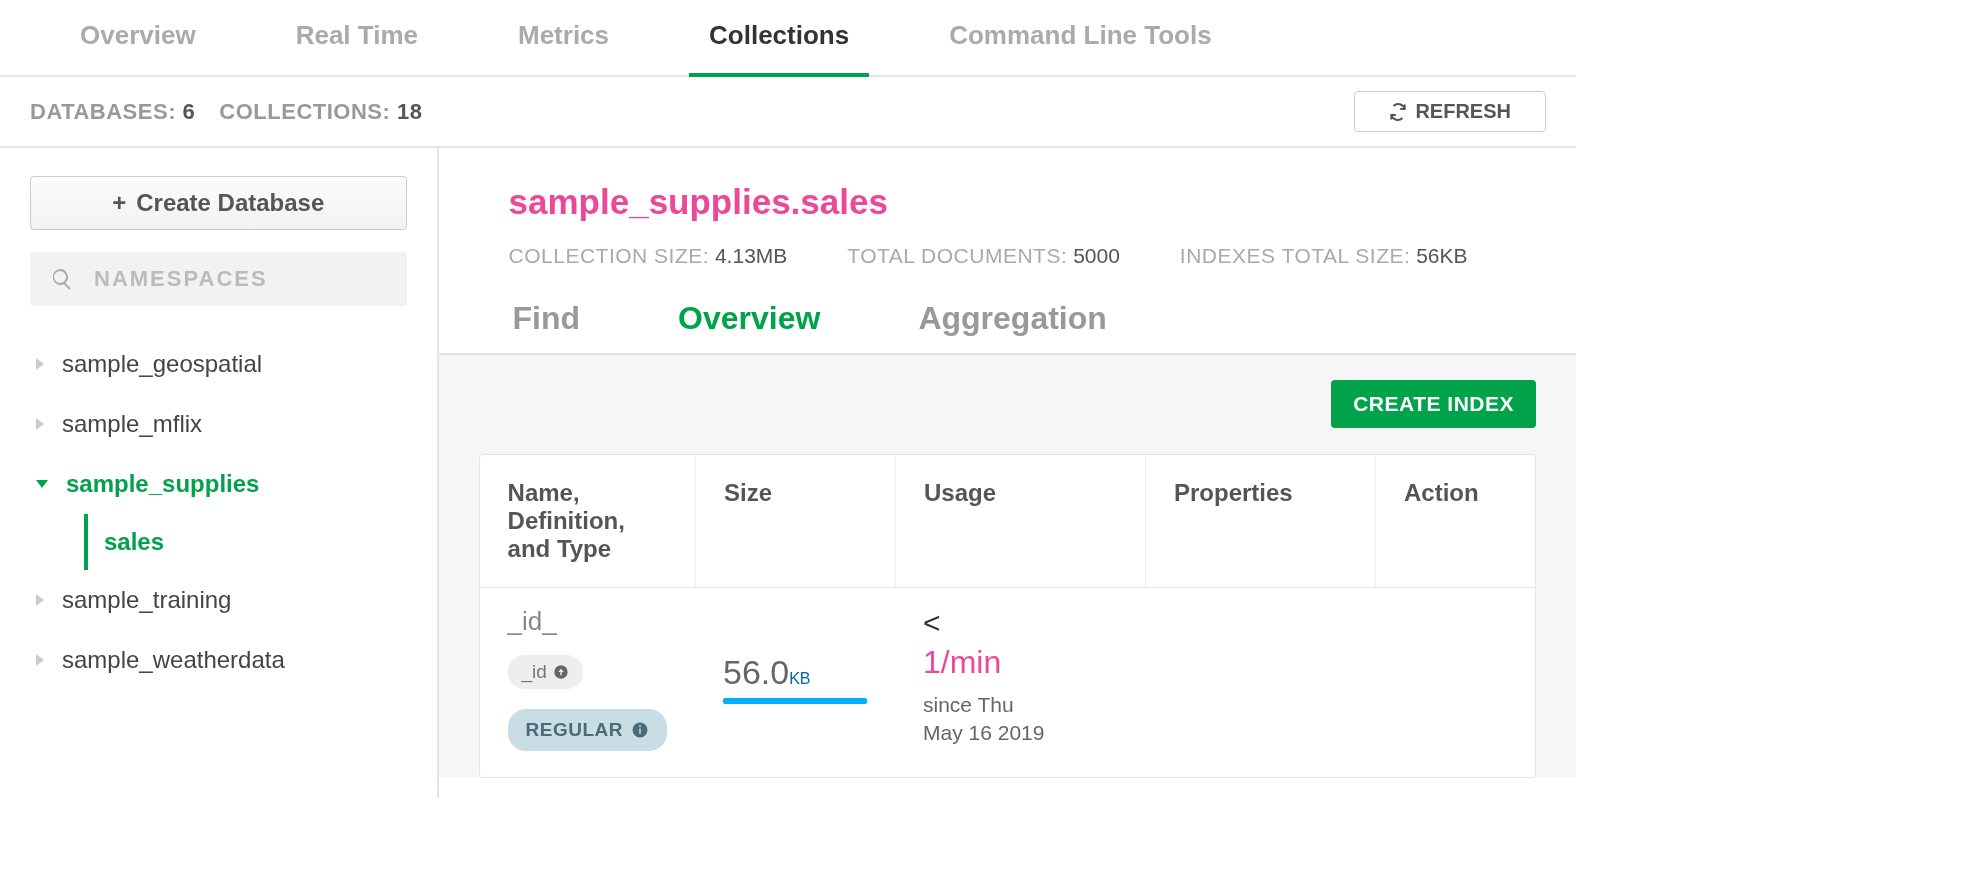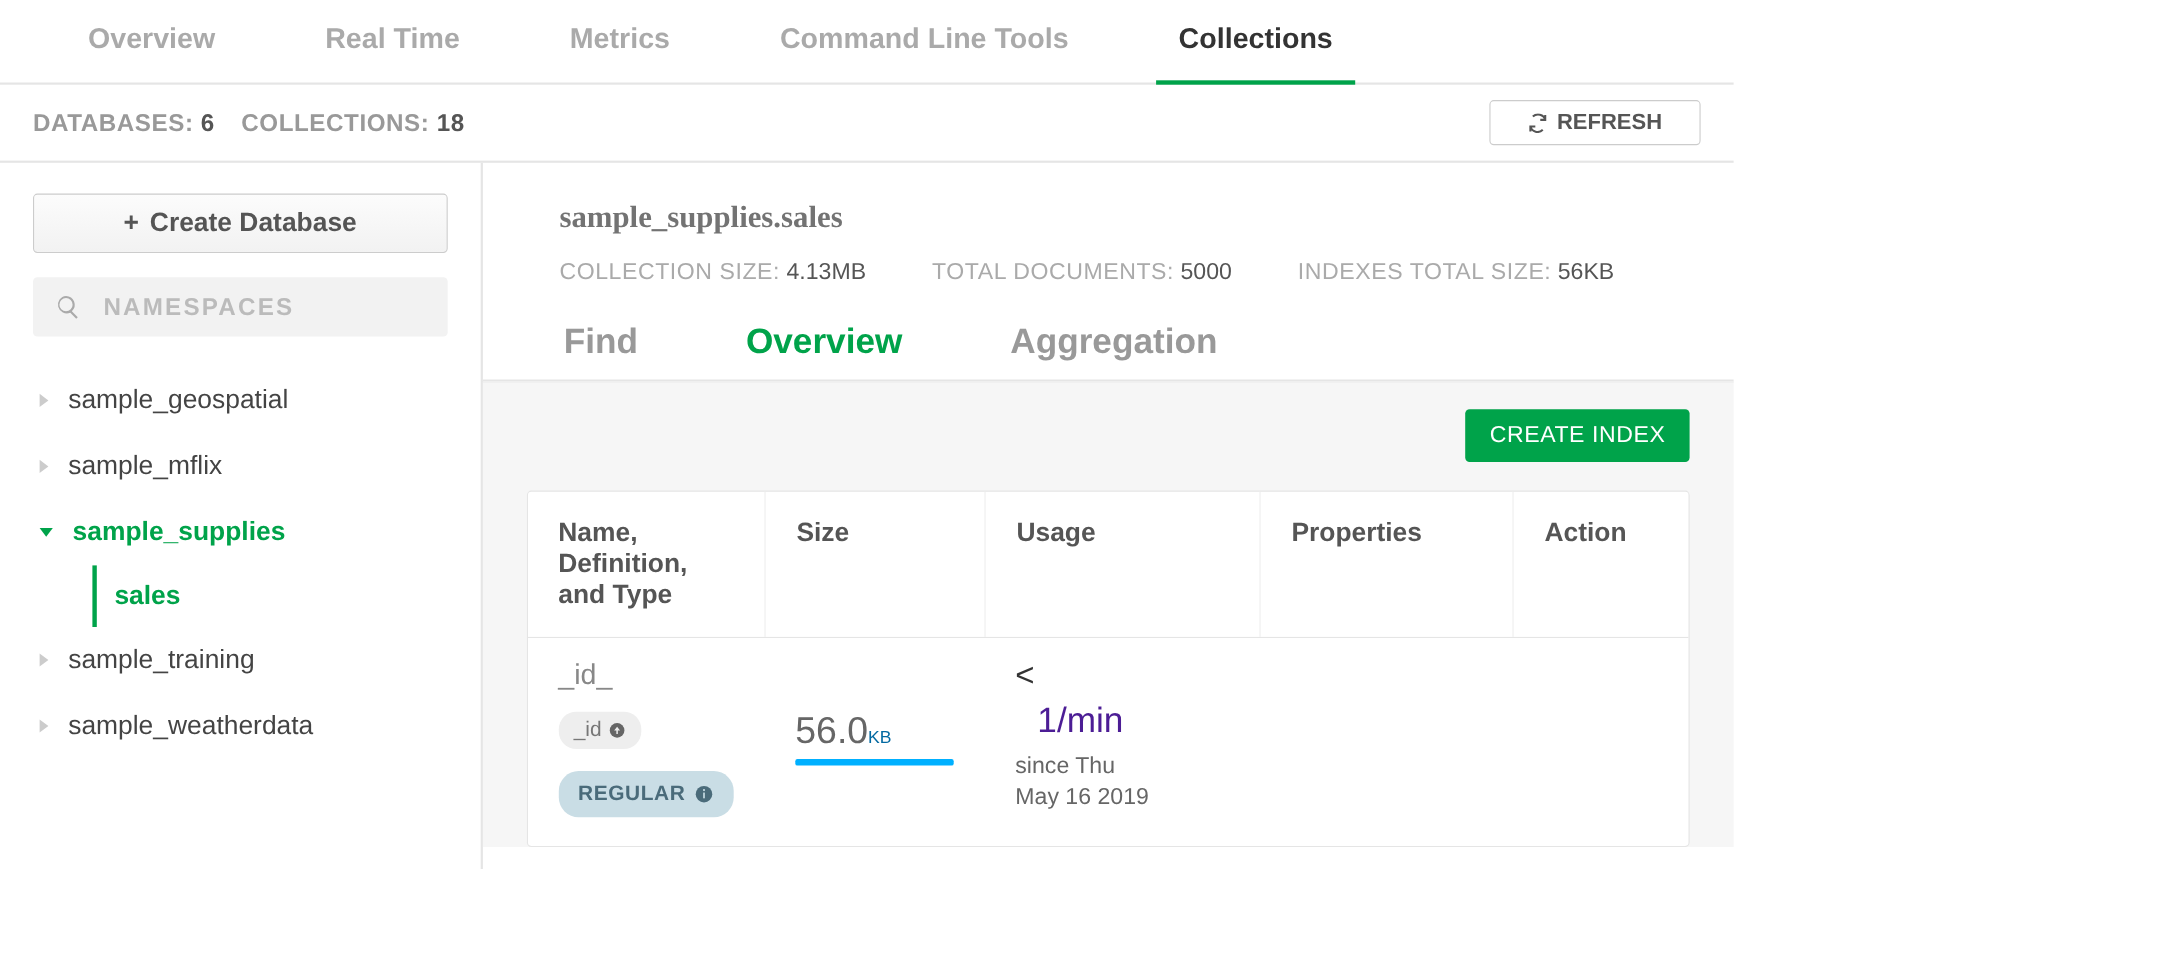--- a/index.html
+++ b/index.html
@@ -28,33 +28,33 @@
 .db-list { margin-top: 28px; }
 .db-item { display: flex; align-items: center; gap: 18px; padding: 16px 6px; cursor: pointer; }
 .db-item .caret { width: 0; height: 0; border-top: 6px solid transparent; border-bottom: 6px solid transparent; border-left: 8px solid #ccc; }
 .db-item.expanded .caret { border-left: 6px solid transparent; border-right: 6px solid transparent; border-top: 8px solid #00a34a; border-bottom: none; }
 .db-item .db-name { font-size: 24px; color: #444; }
 .db-item.active .db-name { color: #00a34a; font-weight: 600; }
 .coll-item { margin-left: 54px; padding: 14px 16px; border-left: 4px solid #00a34a; font-size: 24px; color: #00a34a; font-weight: 600; cursor: pointer; }
 
 
 .content { flex: 1; padding: 34px 40px 20px 70px; }
-.coll-title { font-size: 28px; font-weight: 700; color: #737373; font-family: Liberation Serif, serif; }
+.coll-title { font-size: 35px; font-weight: 700; color: #ec4899; }
 .coll-stats { display: flex; gap: 60px; margin-top: 22px; font-size: 21px; color: #aaa; }
 .coll-stats .label { font-weight: 500; letter-spacing: 0.5px; }
 .coll-stats .val { color: #555; }
 
 .sub-tabs-wrap { border-bottom: 2px solid #e5e5e5; margin-top: 18px; margin-left: -70px; margin-right: -40px; padding-left: 70px; }
 .sub-tabs { display: flex; gap: 90px; }
 .sub-tab { font-size: 32px; font-weight: 600; color: #999; padding: 14px 4px 16px; cursor: pointer; }
 .sub-tab.active { color: #00a34a; }
 
 .content-body { margin-left: -70px; margin-right: -40px; background: #f6f6f6; padding: 20px 40px 0 40px; border-top: 1px solid #eee; }
 .create-index-row { display: flex; justify-content: flex-end; padding: 4px 0 20px; }
-.create-index-btn { background: #00a34a; color: #fff; border: none; border-radius: 4px; padding: 12px 22px; font-size: 21px; font-weight: 400; letter-spacing: 0.5px; cursor: pointer; }
+.create-index-btn { background: #00a34a; color: #fff; border: none; border-radius: 4px; padding: 12px 22px; font-size: 21px; font-weight: 700; letter-spacing: 0.5px; cursor: pointer; }
 
 .index-card { background: #fff; border: 1px solid #e5e5e5; border-radius: 4px; margin-top: 6px; }
 .index-head, .index-row { display: grid; grid-template-columns: 1fr 200px 250px 230px 160px; }
 .index-head > div { padding: 24px 28px; font-size: 24px; font-weight: 700; color: #555; border-left: 1px solid #eee; }
 .index-head > div:first-child { border-left: none; }
 .index-head { border-bottom: 1px solid #e5e5e5; }
 .index-row > div { padding: 18px 28px 26px; }
 
 .idx-name { font-size: 26px; color: #888; margin-bottom: 18px; }
 .idx-chip { display: inline-flex; align-items: center; gap: 6px; background: #eee; border-radius: 16px; padding: 6px 14px; font-size: 19px; color: #777; }
@@ -62,33 +62,33 @@
 .idx-badge { display: inline-flex; align-items: center; gap: 8px; background: #c9dde5; border-radius: 18px; padding: 10px 18px; font-size: 19px; font-weight: 700; color: #4a6b7a; letter-spacing: 0.5px; margin-top: 20px; }
 .idx-badge svg { width: 18px; height: 18px; fill: #4a6b7a; }
 
 .size-cell { display:flex; flex-direction:column; justify-content:center; }
 .size-val { font-size: 34px; color: #666; }
 .size-unit { font-size: 16px; color: #0369a1; }
 .size-bar { height: 6px; background: #00b0ff; border-radius: 2px; margin-top: 6px; width: 100%; }
 
 .usage-cell { font-size: 20px; color: #555; }
 .usage-op { font-size: 30px; color: #333; margin-bottom: 4px; }
-.usage-rate { font-size: 32px; color: #4c1d95; margin-bottom: 10px; margin-left: 20px; }
+.usage-rate { font-size: 32px; color: #ec4899; margin-bottom: 10px; }
 .usage-since { font-size: 21px; color: #666; line-height: 1.35; }
 </style>
 </head>
 <body>
 
 <div class="container">
   <div class="top-tabs">
     <div class="top-tab">Overview</div>
     <div class="top-tab">Real Time</div>
     <div class="top-tab">Metrics</div>
+    <div class="top-tab active">Collections</div>
     <div class="top-tab">Command Line Tools</div>
-    <div class="top-tab active">Collections</div>
   </div>
 
   <div class="stats-row">
     <div class="stats-left">
       <span><span>DATABASES:</span> <span class="count">6</span></span>
       <span><span>COLLECTIONS:</span> <span class="count">18</span></span>
     </div>
     <button class="refresh-btn">
       <svg width="18" height="18" viewBox="0 0 24 24" fill="none" stroke="#555" stroke-width="2.5">
           <path d="M21 2v6h-6M3 22v-6h6M21 8a9 9 0 0 0-15-4M3 16a9 9 0 0 0 15 4"></path>

